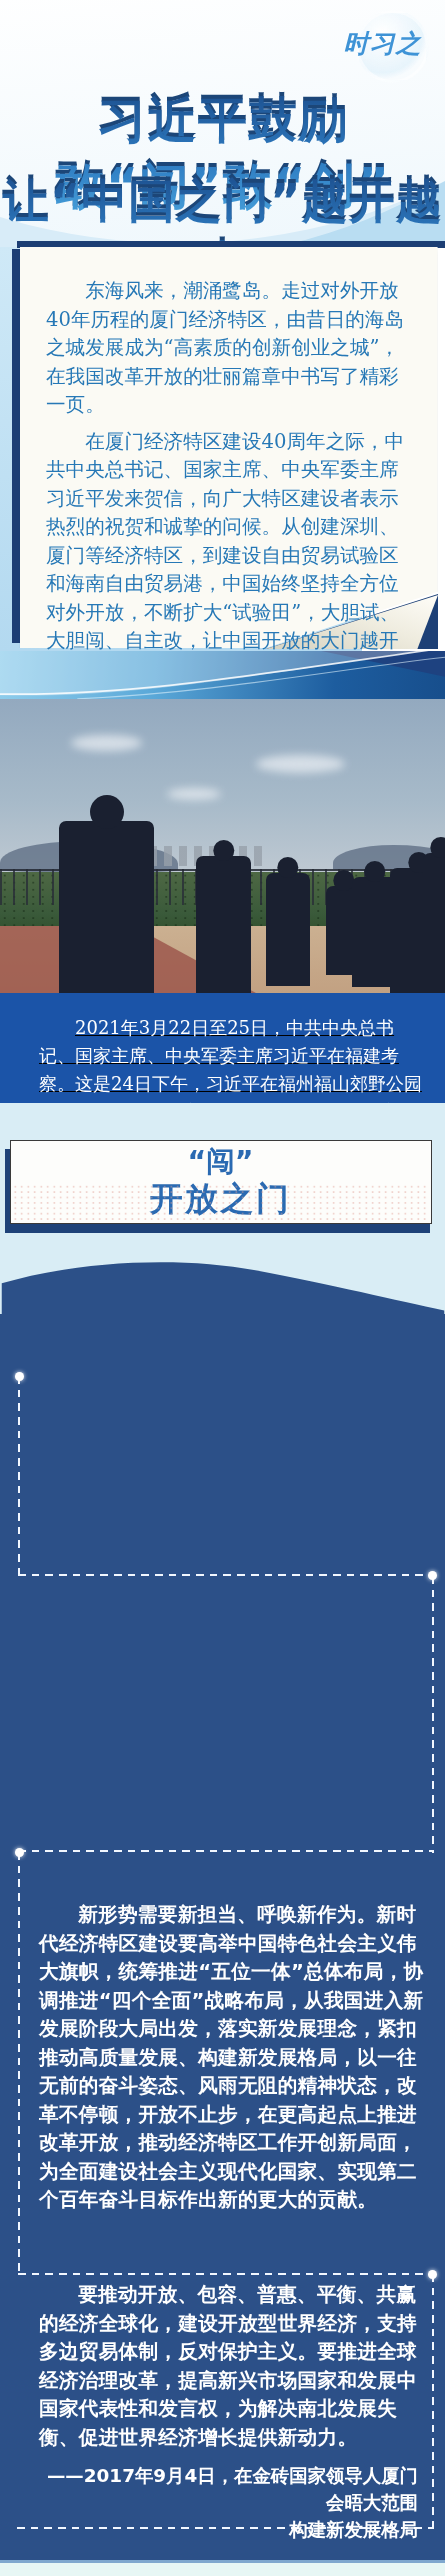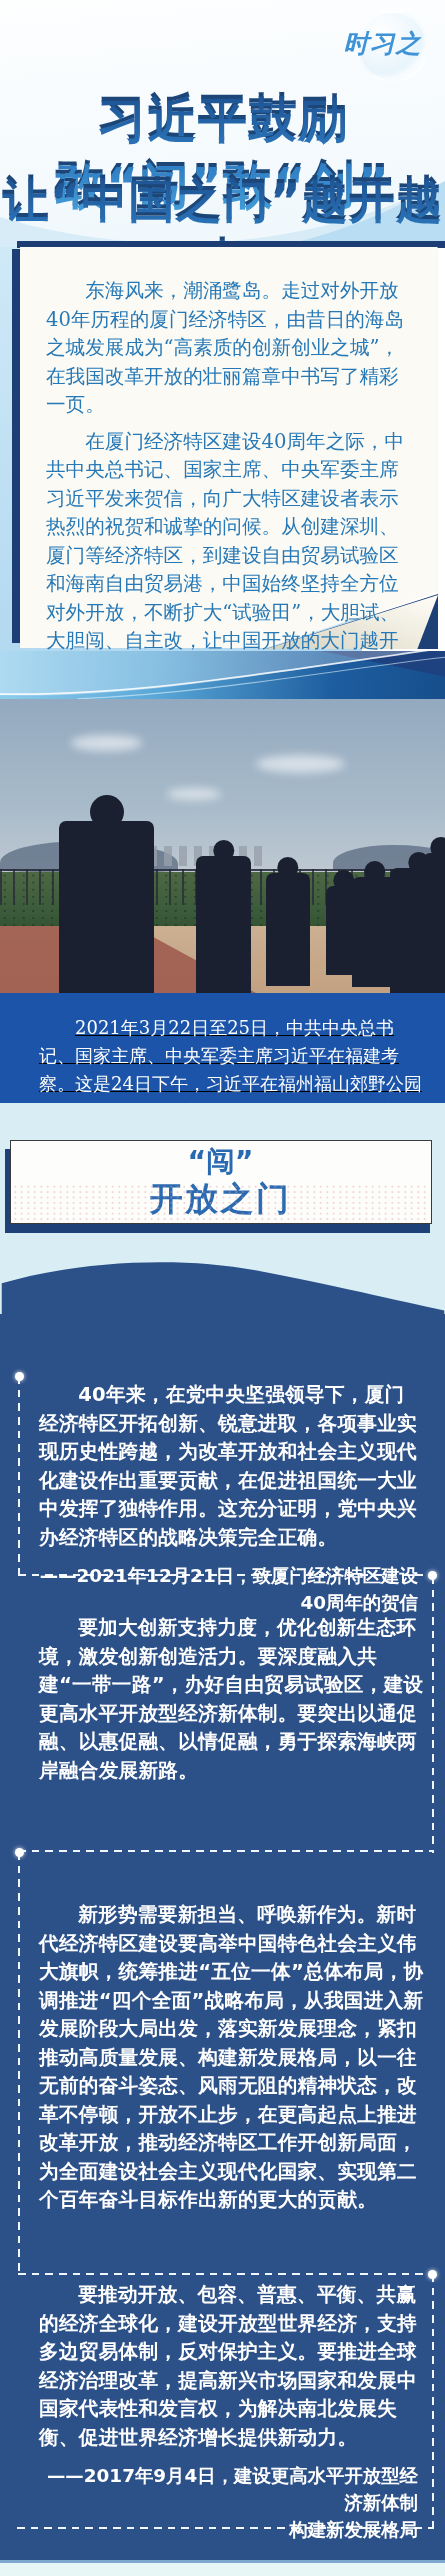--- a/index.html
+++ b/index.html
@@ -188,40 +188,32 @@
     <div class="vdash" style="left:18.4px;top:538px;height:422px;"></div>
     <div class="hdash" style="left:18.4px;top:959px;width:416px;"></div>
     <div class="vdash" style="left:432px;top:960px;height:255px;"></div>
     <div class="hdash" style="left:17px;top:1213px;width:417px;"></div>
 
     <span class="tdot" style="left:15px;top:58px;"></span>
     <span class="tdot" style="left:428px;top:257px;"></span>
     <span class="tdot" style="left:15px;top:534px;"></span>
     <span class="tdot" style="left:428px;top:956px;"></span>
 
-    <div class="quote" style="top:67px;">
-      <p class="quote-text">40年来，在党中央坚强领导下，厦门经济特区开拓创新、锐意进取，各项事业实现历史性跨越，为改革开放和社会主义现代化建设作出重要贡献，在促进祖国统一大业中发挥了独特作用。这充分证明，党中央兴办经济特区的战略决策完全正确。</p>
-      <div class="quote-src">
-        <div>——2021年12月21日，致厦门经济特区建设40周年的贺信</div>
-        <div></div>
-      </div>
-    </div>
 
     <div class="quote" style="top:300px;">
-      <p class="quote-text">要加大创新支持力度，优化创新生态环境，激发创新创造活力。要深度融入共建“一带一路”，办好自由贸易试验区，建设更高水平开放型经济新体制。要突出以通促融、以惠促融、以情促融，勇于探索海峡两岸融合发展新路。</p>
     </div>
 
     <div class="quote" style="top:574px;margin-top:13px;">
       <p class="quote-text">新形势需要新担当、呼唤新作为。新时代经济特区建设要高举中国特色社会主义伟大旗帜，统筹推进“五位一体”总体布局，协调推进“四个全面”战略布局，从我国进入新发展阶段大局出发，落实新发展理念，紧扣推动高质量发展、构建新发展格局，以一往无前的奋斗姿态、风雨无阻的精神状态，改革不停顿，开放不止步，在更高起点上推进改革开放，推动经济特区工作开创新局面，为全面建设社会主义现代化国家、实现第二个百年奋斗目标作出新的更大的贡献。</p>
     </div>
 
     <div class="quote" style="top:967px;">
       <p class="quote-text">要推动开放、包容、普惠、平衡、共赢的经济全球化，建设开放型世界经济，支持多边贸易体制，反对保护主义。要推进全球经济治理改革，提高新兴市场国家和发展中国家代表性和发言权，为解决南北发展失衡、促进世界经济增长提供新动力。</p>
       <div class="quote-src">
-        <div>——2017年9月4日，建设更高水平开放型经济新体制</div>
+        <div>——2017年9月4日，在金砖国家领导人厦门会晤大范围</div>
         <div>构建新发展格局</div>
       </div>
     </div>
 
   </div>
 
   <div class="strip"></div>
 
 </div>
 

